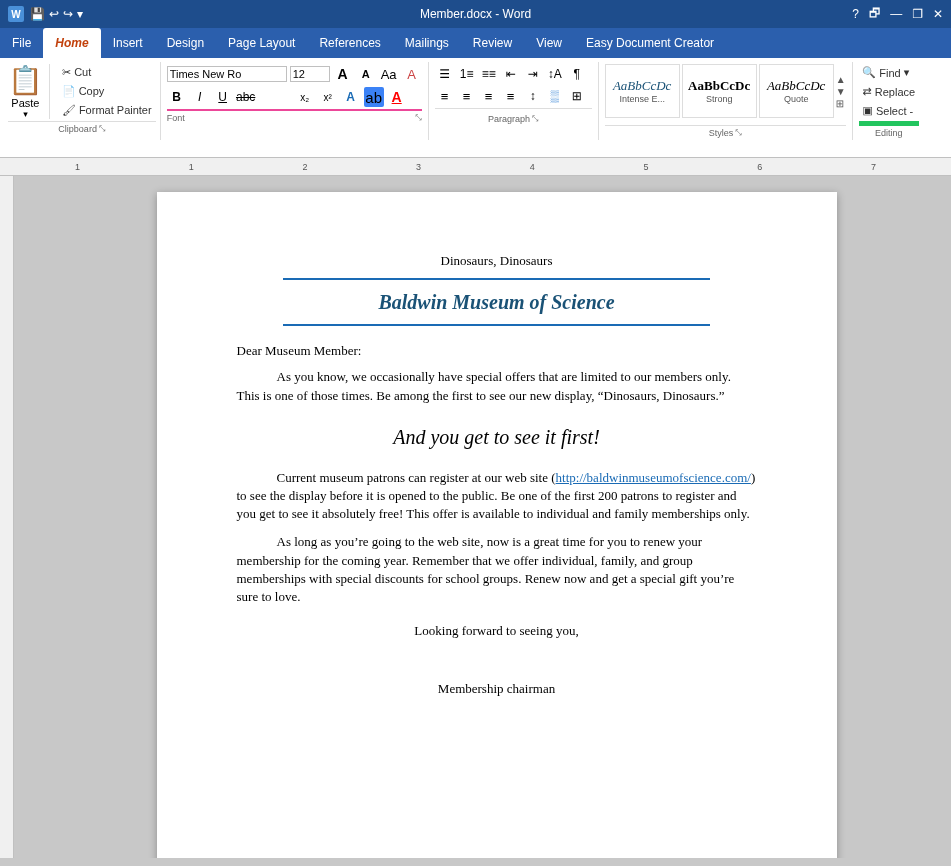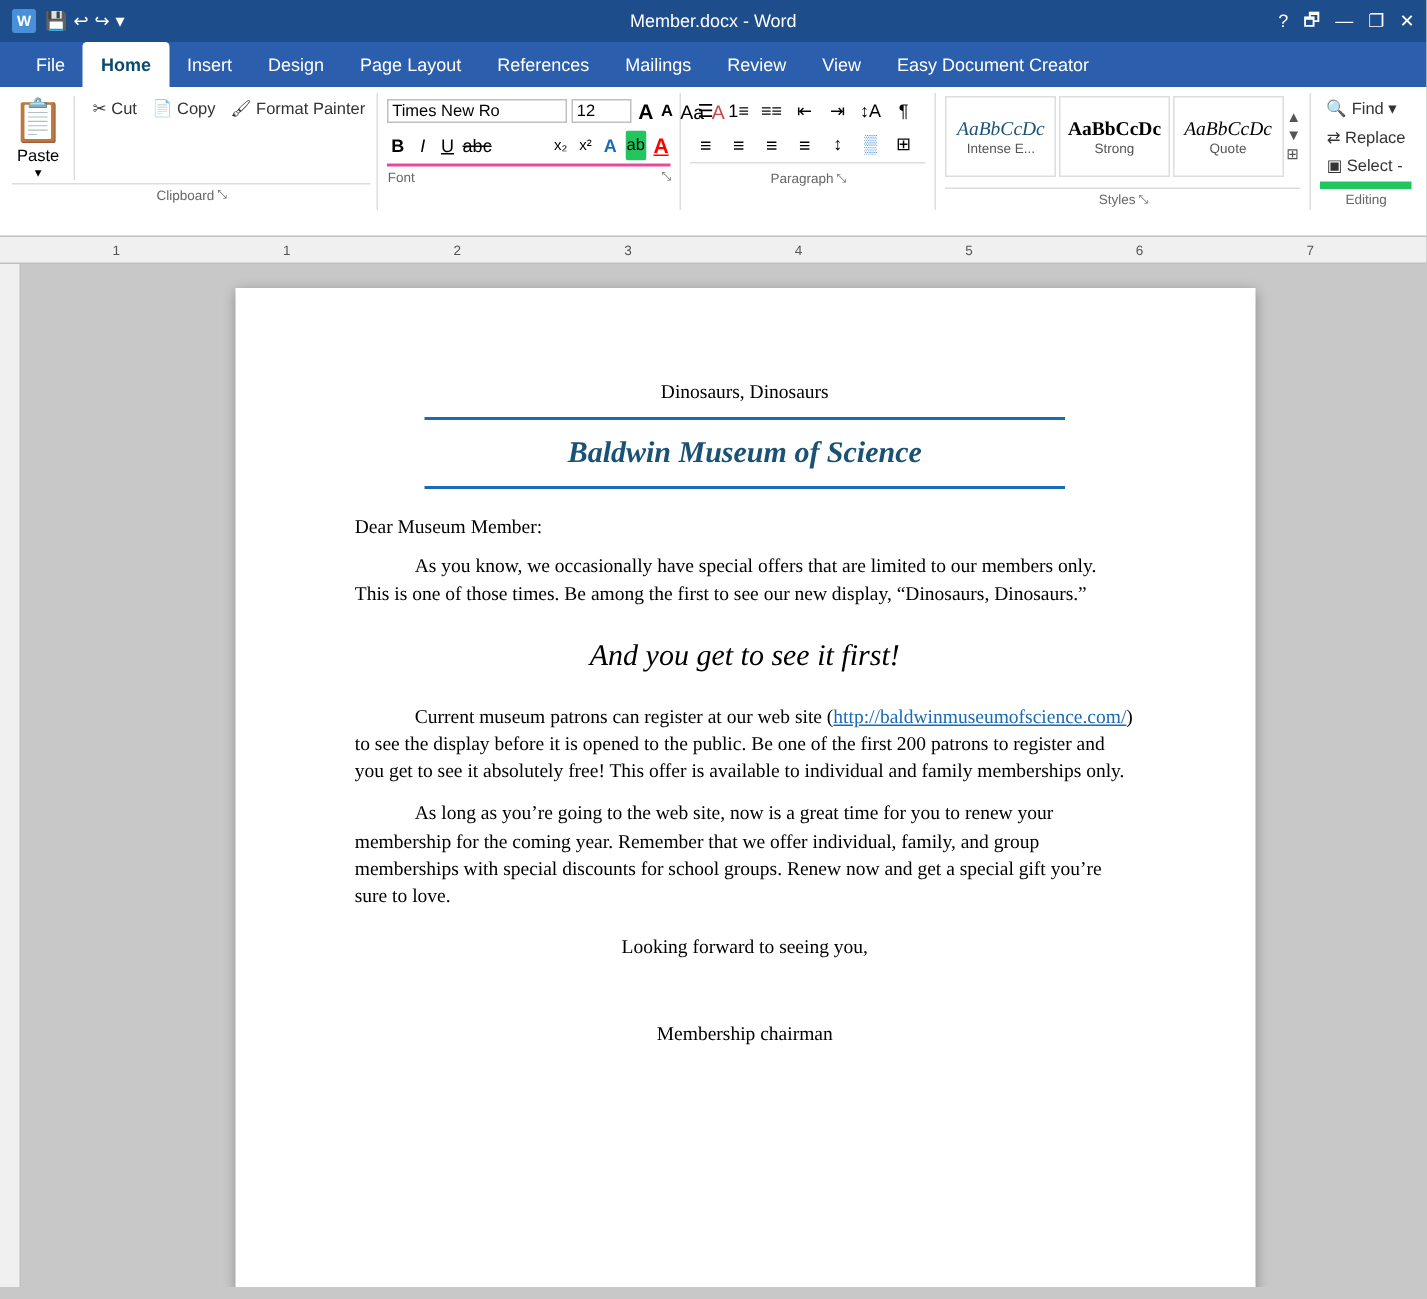--- a/index.html
+++ b/index.html
@@ -26,30 +26,29 @@
     .qa-btn { color: white; font-size: 12px; cursor: pointer; }
 
     
     .menu-bar {
       background: #2b5fad;
       height: 30px;
       display: flex;
       align-items: stretch;
       font-family: Arial, sans-serif;
       font-size: 12px;
-      padding-left: 12px;
     }
     .menu-item {
       color: white;
       padding: 0 12px;
       display: flex;
       align-items: center;
       cursor: pointer;
     }
-    .menu-item.active { background: white; color: #0c4a6e; font-weight: bold; border-radius: 3px 3px 0 0; }
+    .menu-item.active { background: white; color: #c2410c; font-weight: bold; border-radius: 3px 3px 0 0; font-style: italic; }
 
     
     .ribbon {
       background: white;
       border-bottom: 1px solid #c0c0c0;
       padding: 4px 0 0 0;
       min-height: 100px;
     }
     .ribbon-row {
       display: flex;
@@ -78,21 +77,21 @@
       justify-content: center;
     }
     .ribbon-group-label .expand-btn {
       cursor: pointer;
       font-size: 8px;
     }
 
     
     .clipboard-group { flex-direction: row; align-items: flex-start; padding: 2px 4px; }
     .paste-btn { display: flex; flex-direction: column; align-items: center; border-right: 1px solid #ddd; padding-right: 6px; margin-right: 4px; cursor: pointer; }
-    .clipboard-sub { display: flex; flex-direction: row; gap: 2px; }
+    .clipboard-sub { display: flex; flex-direction: column; gap: 2px; }
     .clip-row { display: flex; gap: 2px; align-items: center; }
     .small-btn { font-size: 11px; font-family: Arial, sans-serif; color: #333; cursor: pointer; border: 1px solid transparent; padding: 1px 3px; border-radius: 2px; display: flex; align-items: center; gap: 2px; }
 
     
     .font-group-inner { display: flex; flex-direction: column; gap: 3px; }
     .font-row { display: flex; gap: 3px; align-items: center; }
     .font-select {
       font-family: Arial, sans-serif;
       font-size: 11px;
       border: 1px solid #c0c0c0;
@@ -312,21 +311,21 @@
           <span class="icon-btn" style="font-size:13px;color:#cc4444;">A</span>
         </div>
         <div class="font-row">
           <span class="icon-btn bold-btn">B</span>
           <span class="icon-btn italic-btn">I</span>
           <span class="icon-btn underline-btn">U</span>
           <span class="icon-btn" style="text-decoration:line-through;">abc</span>
           <span class="icon-btn" style="font-size:10px;margin-left:36px;">x₂</span>
           <span class="icon-btn" style="font-size:10px;">x²</span>
           <span class="icon-btn" style="color:#1a6bb5;font-weight:bold;">A</span>
-          <span class="icon-btn" style="background:#22c55e;font-size:11px;">ab</span>
+          <span class="icon-btn" style="background:#3b82f6;font-size:15px;">ab</span>
           <span class="icon-btn" style="color:red;text-decoration:underline;font-size:14px;font-weight:bold;">A</span>
         </div>
       </div>
       <div class="ribbon-group-label" style="border-top:2px solid #ec4899;margin-top:2px;padding-top:2px;width:100%;justify-content:space-between;">
         <span>Font</span>
         <span class="expand-btn">⤡</span>
       </div>
     </div>
 
     <div class="ribbon-group" style="min-width:170px;">

